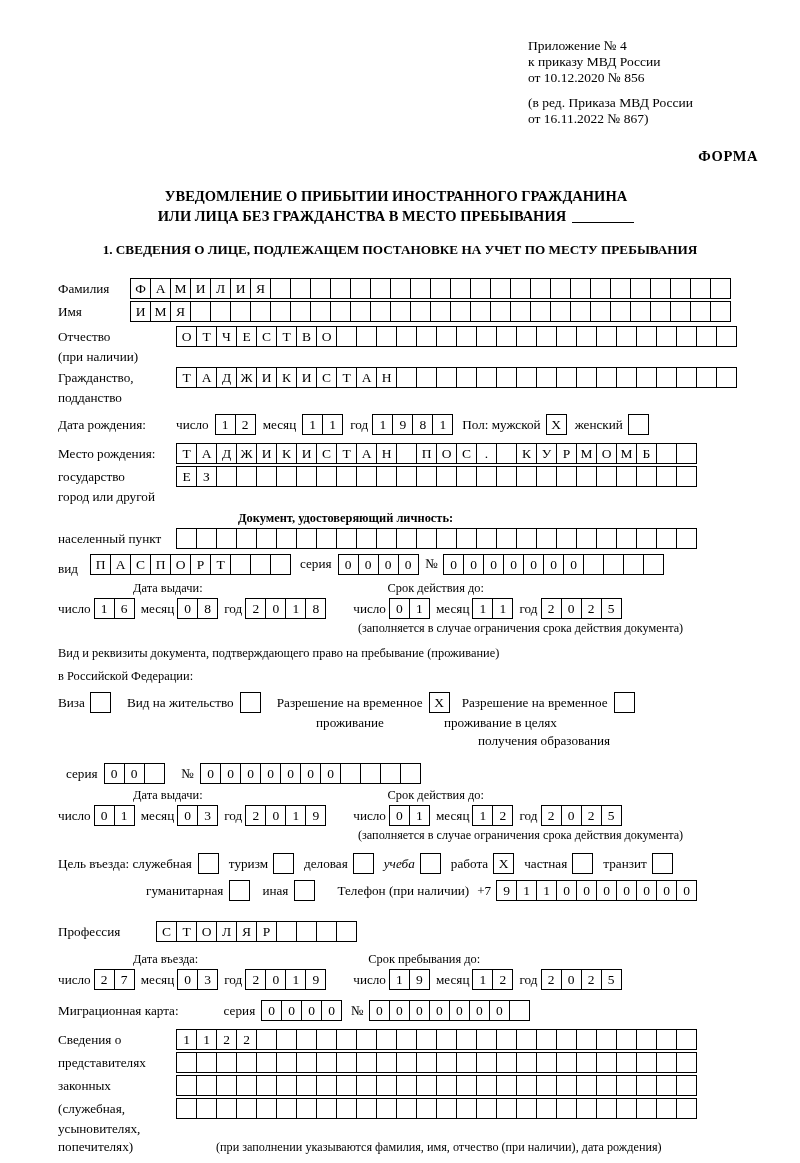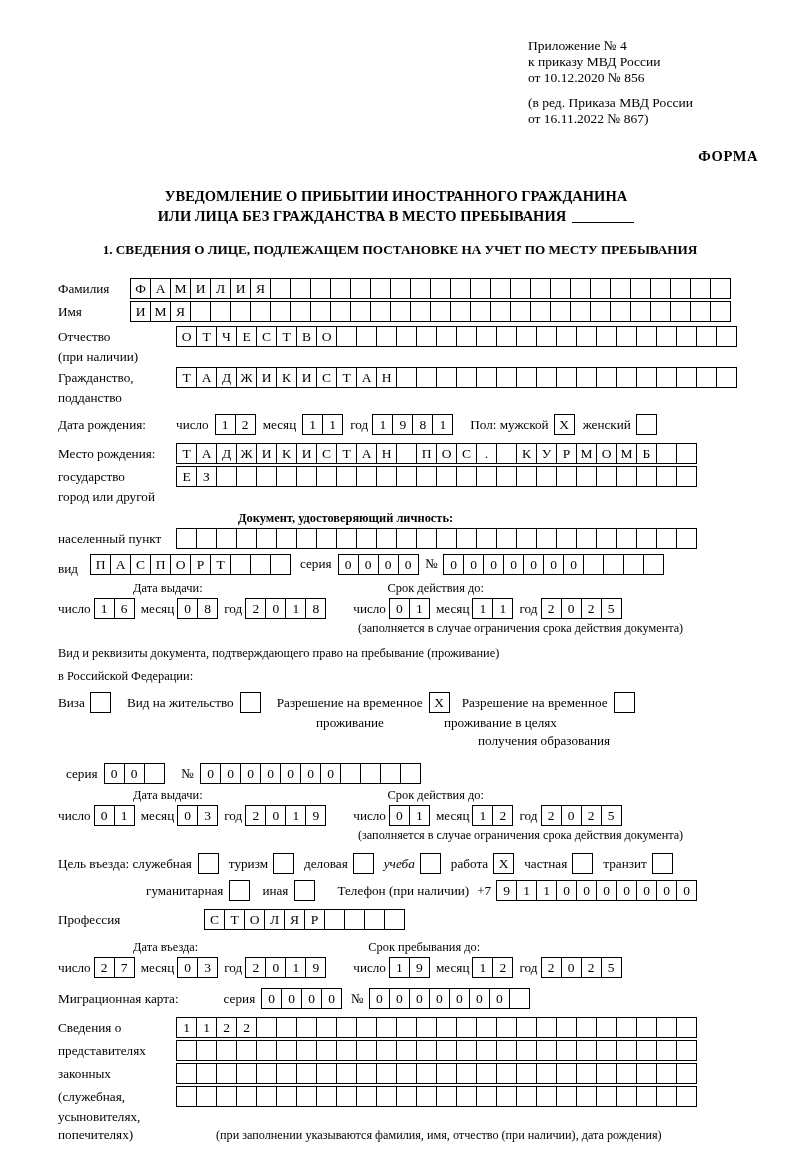--- a/index.html
+++ b/index.html
@@ -299,21 +299,21 @@
           <span class="c">1</span>
           <span class="c">1</span>
         </span>
       <span class="lbl" style="margin-left:8px;margin-right:4px;">год</span>
       <span class="cells" id="birth-year">
           <span class="c">1</span>
           <span class="c">9</span>
           <span class="c">8</span>
           <span class="c">1</span>
         </span>
-      <span class="lbl" style="margin-left:18px;margin-right:5px;">Пол: мужской</span>
+      <span class="lbl" style="margin-left:10px;margin-right:5px;">Пол: мужской</span>
       <span class="box">Х</span>
       <span class="lbl" style="margin-left:8px;margin-right:5px;">женский</span>
       <span class="box"></span>
     </div>
 
     <div class="row" style="margin-top:8px;">
       <span class="lbl" style="width:118px;">Место рождения:</span>
       <span class="cells" id="birthplace-1">
           <span class="c">Т</span>
           <span class="c">А</span>
@@ -618,21 +618,21 @@
           <span class="c">0</span>
           <span class="c">0</span>
           <span class="c">0</span>
           <span class="c">0</span>
           <span class="c">0</span>
           <span class="c">0</span>
           <span class="c">0</span>
         </span>
     </div>
 
-    <div class="row" style="margin-top:8px;gap:48px;">
+    <div class="row" style="margin-top:20px;">
       <span class="lbl" style="width:98px;">Профессия</span>
       <span class="cells" id="profession-cells">
           <span class="c">С</span>
           <span class="c">Т</span>
           <span class="c">О</span>
           <span class="c">Л</span>
           <span class="c">Я</span>
           <span class="c">Р</span>
           <span class="c"></span>
           <span class="c"></span>

